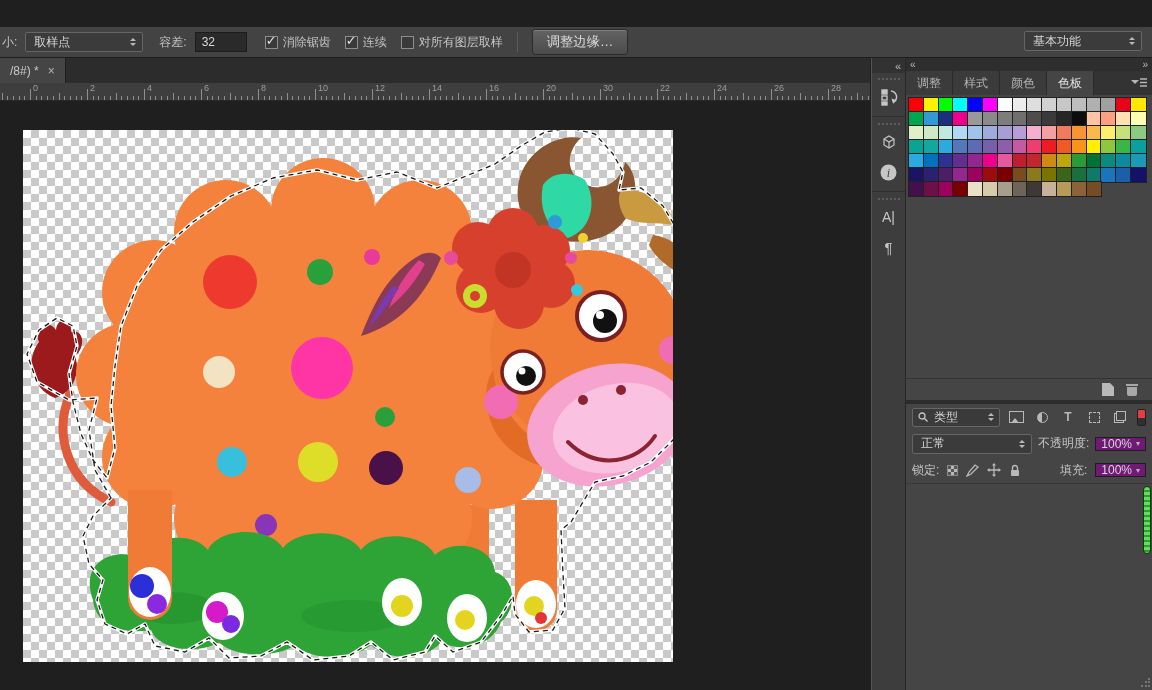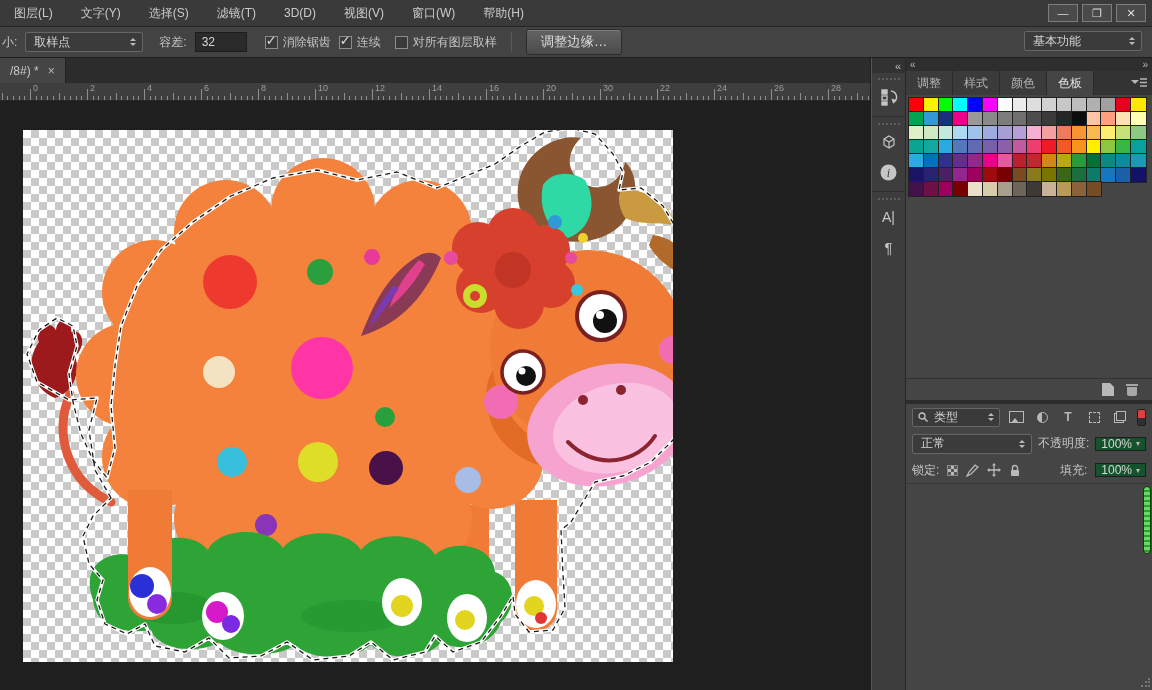--- a/index.html
+++ b/index.html
@@ -123,21 +123,21 @@
               background:linear-gradient(90deg,#b9b9b9 50%,transparent 50%); }
   .dashedrect { width:11px; height:11px; border:1px dashed #b9b9b9; }
   .dupsq { width:12px; height:12px; position:relative; }
   .dupsq::before { content:""; position:absolute; left:0; bottom:0; width:8px; height:8px; border:1px solid #b9b9b9; background:#454545; }
   .dupsq::after { content:""; position:absolute; right:0; top:0; width:8px; height:8px; border:1px solid #b9b9b9; background:#454545; }
   .filter-toggle { margin-left:auto; width:9px; height:17px; border:1px solid #202020;
                    background:linear-gradient(#e04040 0 8px,#303030 8px); border-radius:2px; }
 
   .blend-row { height:27px; }
   .blend-select { width:120px; height:20px; }
-  .val-box { display:inline-flex; align-items:center; gap:4px; background:#14532d;
+  .val-box { display:inline-flex; align-items:center; gap:4px; background:#701a75;
              border:1px solid #1e1e1e; height:14px; padding:0 5px; color:#d8d8d8; }
   .dd-arrow { font-size:8px; color:#b5b5b5; }
 
   .lock-row { height:26px; gap:8px; }
   .lk-checker { width:11px; height:11px;
                 background:conic-gradient(#b9b9b9 25%,#555 0 50%,#b9b9b9 0 75%,#555 0);
                 background-size:6px 6px; border:1px solid #8a8a8a; }
 
   .layer-list { position:relative; border-top:1px solid #383838; }
   .layer-row { height:37px; display:flex; align-items:center;
@@ -163,52 +163,37 @@
   .row-lock { margin-left:auto; margin-right:14px; }
   .green-scroll { position:absolute; right:1px; top:2px; width:8px; height:68px;
                   border:1px solid #0c3c0c; border-radius:4px;
                   background:repeating-linear-gradient(180deg,#62dd62 0 3px,#2f9e2f 3px 5px); }
 </style>
 </head>
 <body>
 
 <div id="app">
 
-  <div class="titlebar">
-    <span class="menu-item">图层(L)</span>
-      <span class="menu-item">文字(Y)</span>
-      <span class="menu-item">选择(S)</span>
-      <span class="menu-item">滤镜(T)</span>
-      <span class="menu-item">3D(D)</span>
-      <span class="menu-item">视图(V)</span>
-      <span class="menu-item">窗口(W)</span>
-      <span class="menu-item">帮助(H)</span>
-      <div class="winbtns">
-      <div class="winbtn">—</div>
-      <div class="winbtn">❐</div>
-      <div class="winbtn">✕</div>
-    </div>
-  </div>
 
   <div class="optbar">
     <span class="opt-label">小:</span>
     <span class="ps-select" style="width:118px">
       <span>取样点</span>
       <span class="ud">
           <b class="up"></b>
           <b class="dn"></b>
         </span>
     </span>
     <span class="opt-label" style="margin-left:8px">容差:</span>
     <span class="num-field">32</span>
     <span class="cb-group" style="margin-left:10px">
       <span class="cb checked"></span>
       <span class="opt-label">消除锯齿</span>
     </span>
-    <span class="cb-group" style="margin-left:0">
+    <span class="cb-group" style="margin-left:6px">
       <span class="cb checked"></span>
       <span class="opt-label">连续</span>
     </span>
     <span class="cb-group" style="margin-left:6px">
       <span class="cb"></span>
       <span class="opt-label">对所有图层取样</span>
     </span>
     <span class="vsep"></span>
     <button class="ps-button">调整边缘…</button>
     <span class="ps-select workspace">

